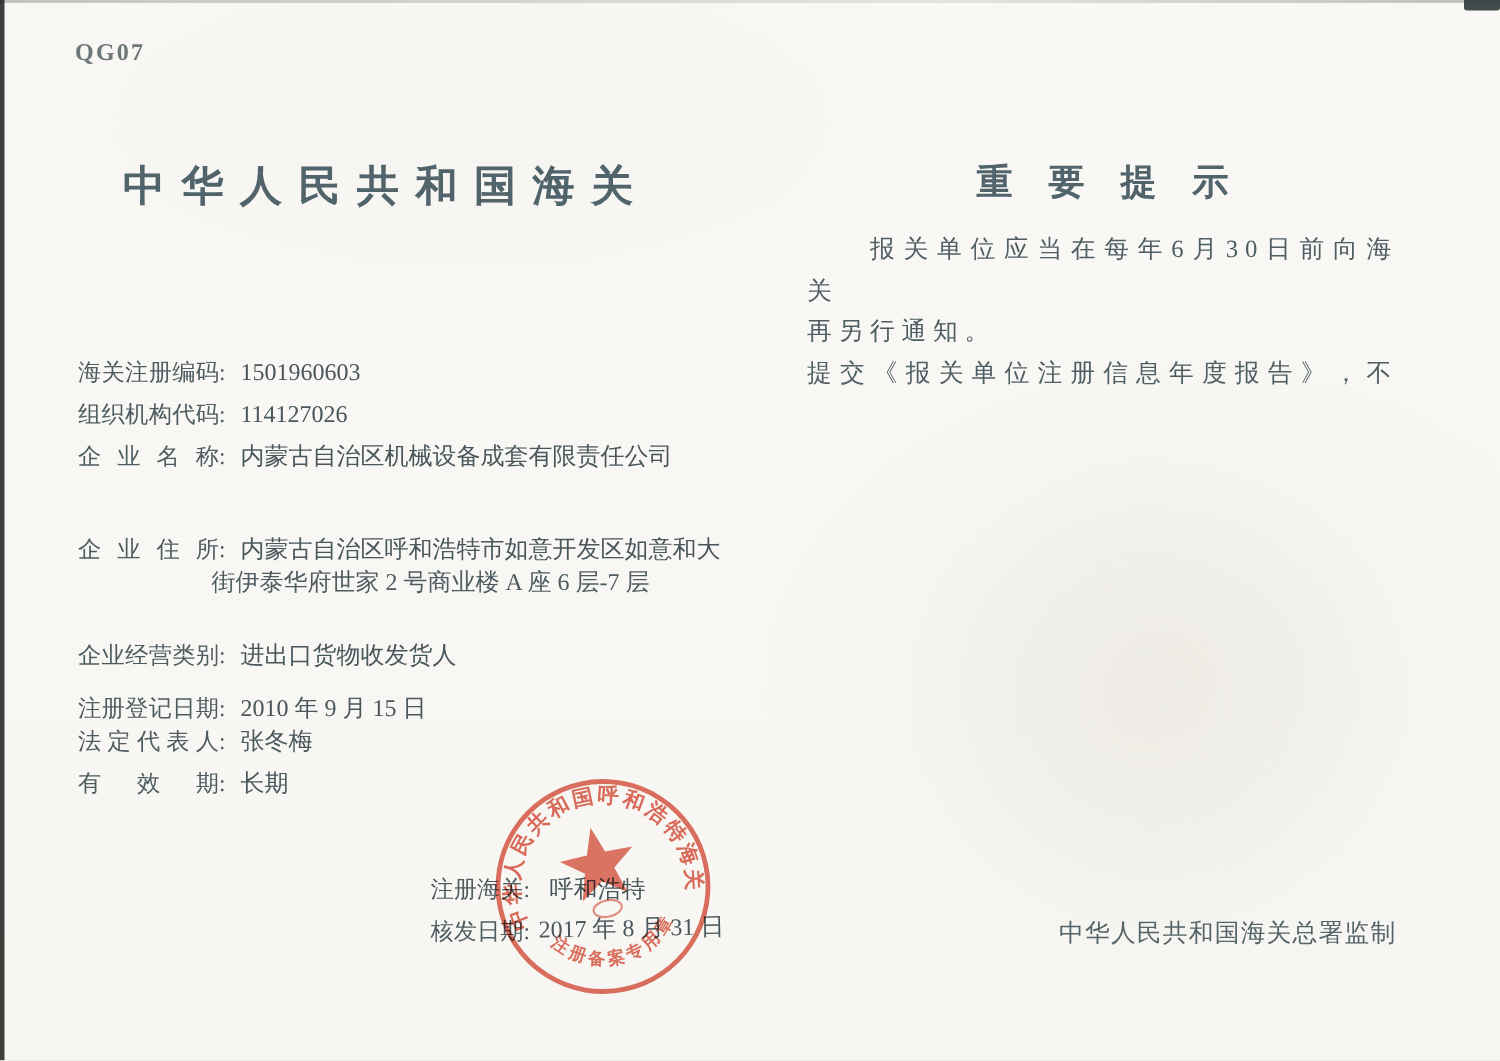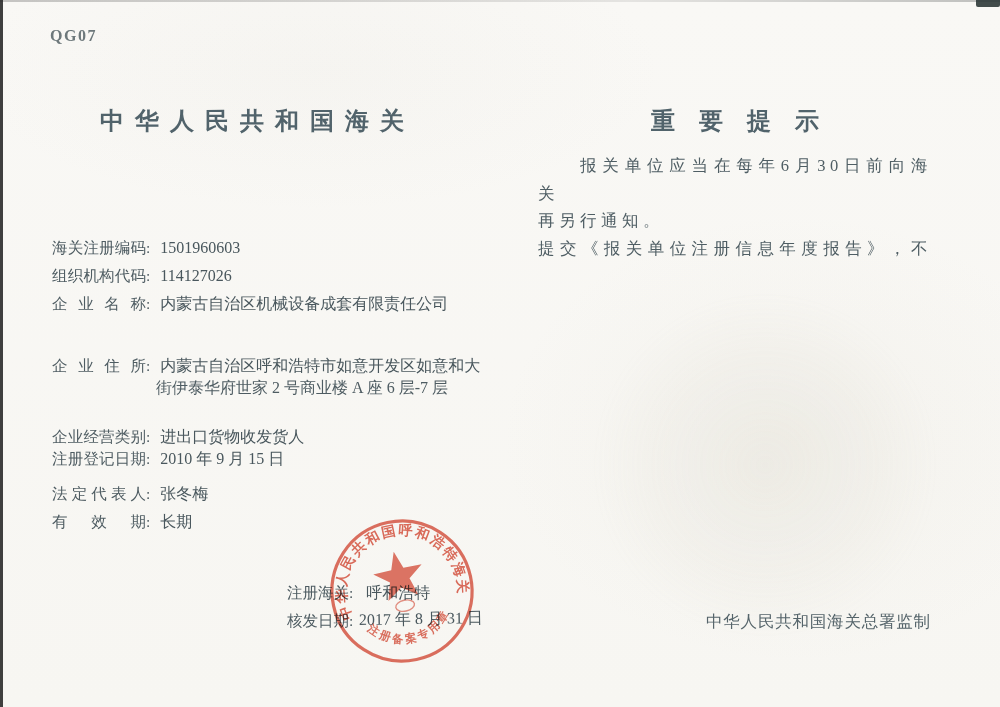--- a/index.html
+++ b/index.html
@@ -20,35 +20,35 @@
   .edge-left{position:absolute;left:0;top:0;bottom:0;width:3px;background:#1e1f1f;opacity:.85;}
   .edge-top{position:absolute;left:0;top:0;right:0;height:2px;background:linear-gradient(to right, rgba(40,40,40,.25), rgba(80,80,80,.12) 60%, rgba(40,45,45,.3));}
   .corner-blob{position:absolute;left:976px;top:0;width:24px;height:7px;background:#2d3838;border-radius:0 0 2px 2px;opacity:.9;}
   .watermark{position:absolute;left:590px;top:290px;width:350px;height:350px;border-radius:50%;
     background:radial-gradient(circle at 50% 50%, rgba(190,185,165,0.12) 0%, rgba(190,185,165,0.05) 45%, transparent 70%);
     filter:blur(2px);}
   
   .form-code{position:absolute;left:50px;top:27px;font-size:16px;font-weight:700;letter-spacing:1.5px;color:#6d787b;}
   
   .title-block{position:absolute;left:52px;top:105px;width:400px;text-align:center;color:#51636b;}
-  .title-line1{font-size:24px;font-weight:600;letter-spacing:11px;padding-left:11px;white-space:nowrap;}
+  .title-line1{font-size:28px;font-weight:600;letter-spacing:11px;padding-left:11px;white-space:nowrap;}
   .title-line2{font-size:23px;font-weight:600;letter-spacing:2.5px;padding-left:3px;margin-top:12px;white-space:nowrap;}
   
   .notice{position:absolute;left:538px;top:105px;width:394px;color:#51636b;}
   .notice-heading{font-size:24px;font-weight:600;letter-spacing:24px;padding-left:24px;text-align:center;white-space:nowrap;}
   .notice-body{margin-top:15px;font-size:16.5px;line-height:27.5px;letter-spacing:4.5px;color:#4f5e64;}
   .notice-line{text-align:justify;text-align-last:justify;}
   .notice-line.first{text-indent:42px;}
   .notice-line.last{text-align-last:left;}
   
   .field-row{position:absolute;left:52px;white-space:nowrap;font-size:16px;}
   .field-label{display:inline-block;width:94px;font-size:15.5px;text-align:justify;text-align-last:justify;vertical-align:baseline;color:#4e5c62;}
   .field-colon{font-size:15.5px;}
   .field-value{margin-left:10px;color:#49575d;}
-  .value-line2{position:absolute;left:104px;top:21.5px;}
+  .value-line2{position:absolute;left:89px;top:21.5px;}
   
   .issue-row{position:absolute;left:287px;white-space:nowrap;font-size:16px;}
   .issue-label{font-size:15.5px;color:#4e5c62;}
   .issue-value{margin-left:13px;color:#49575d;display:inline-block;}
   .issue-value.lifted{transform:translateY(-2px) rotate(-1deg);margin-left:6px;}
   
   .footer-issuer{position:absolute;left:706px;top:611px;font-size:16.5px;letter-spacing:0.8px;color:#55646a;white-space:nowrap;}
   
   .stamp{position:absolute;left:327px;top:516px;width:150px;height:150px;
     transform:rotate(-12deg);mix-blend-mode:multiply;opacity:.92;}
@@ -87,21 +87,21 @@
   <div class="field-row" style="top:294px">
     <span class="field-label">企业名称</span><span class="field-colon">:</span><span class="field-value">内蒙古自治区机械设备成套有限责任公司</span>
   </div>
   <div class="field-row" style="top:356px">
     <span class="field-label">企业住所</span><span class="field-colon">:</span><span class="field-value">内蒙古自治区呼和浩特市如意开发区如意和大</span>
     <span class="value-line2">街伊泰华府世家 2 号商业楼 A 座 6 层-7 层</span>
   </div>
   <div class="field-row" style="top:427px">
     <span class="field-label">企业经营类别</span><span class="field-colon">:</span><span class="field-value">进出口货物收发货人</span>
   </div>
-  <div class="field-row" style="top:449px">
+  <div class="field-row" style="top:462px">
     <span class="field-label">注册登记日期</span><span class="field-colon">:</span><span class="field-value">2010 年 9 月 15 日</span>
   </div>
   <div class="field-row" style="top:484px">
     <span class="field-label">法定代表人</span><span class="field-colon">:</span><span class="field-value">张冬梅</span>
   </div>
   <div class="field-row" style="top:512px">
     <span class="field-label">有效期</span><span class="field-colon">:</span><span class="field-value">长期</span>
   </div>
 
   <div class="issue-row" style="top:583px">

